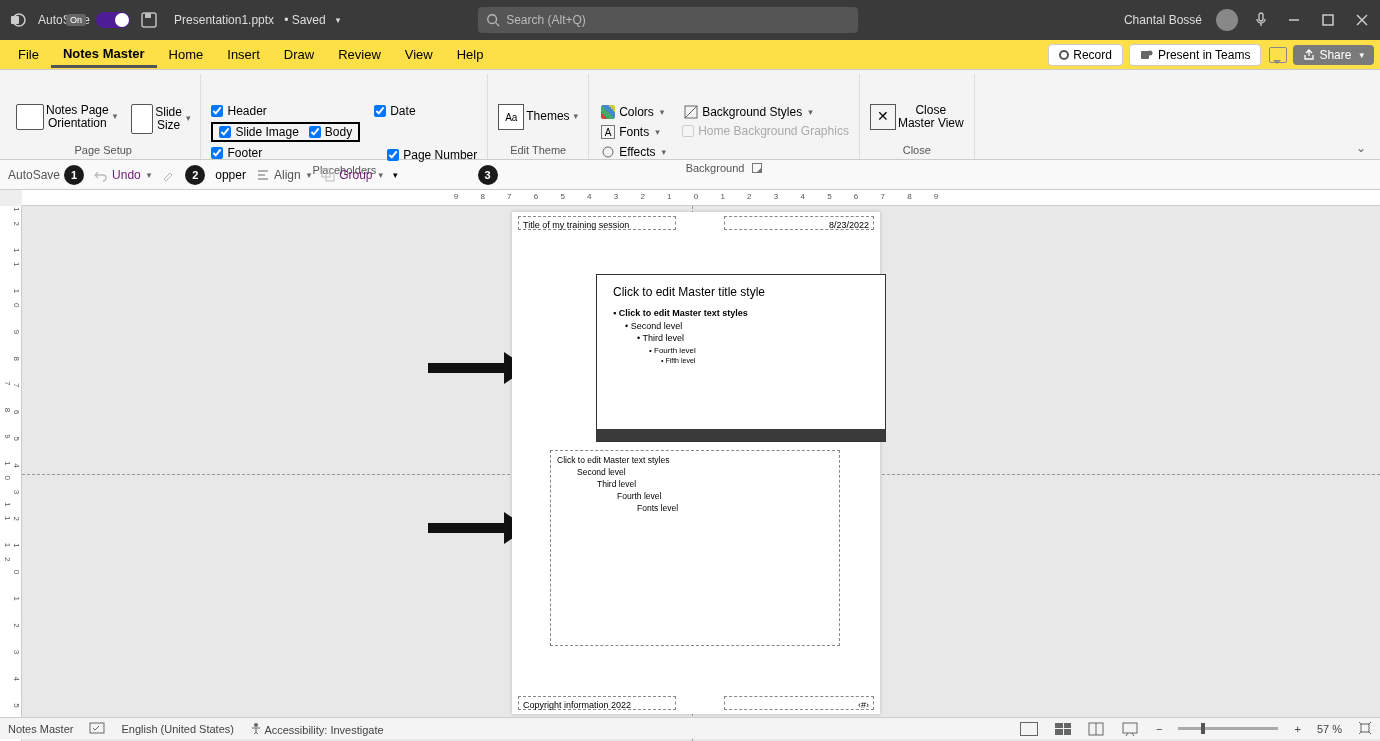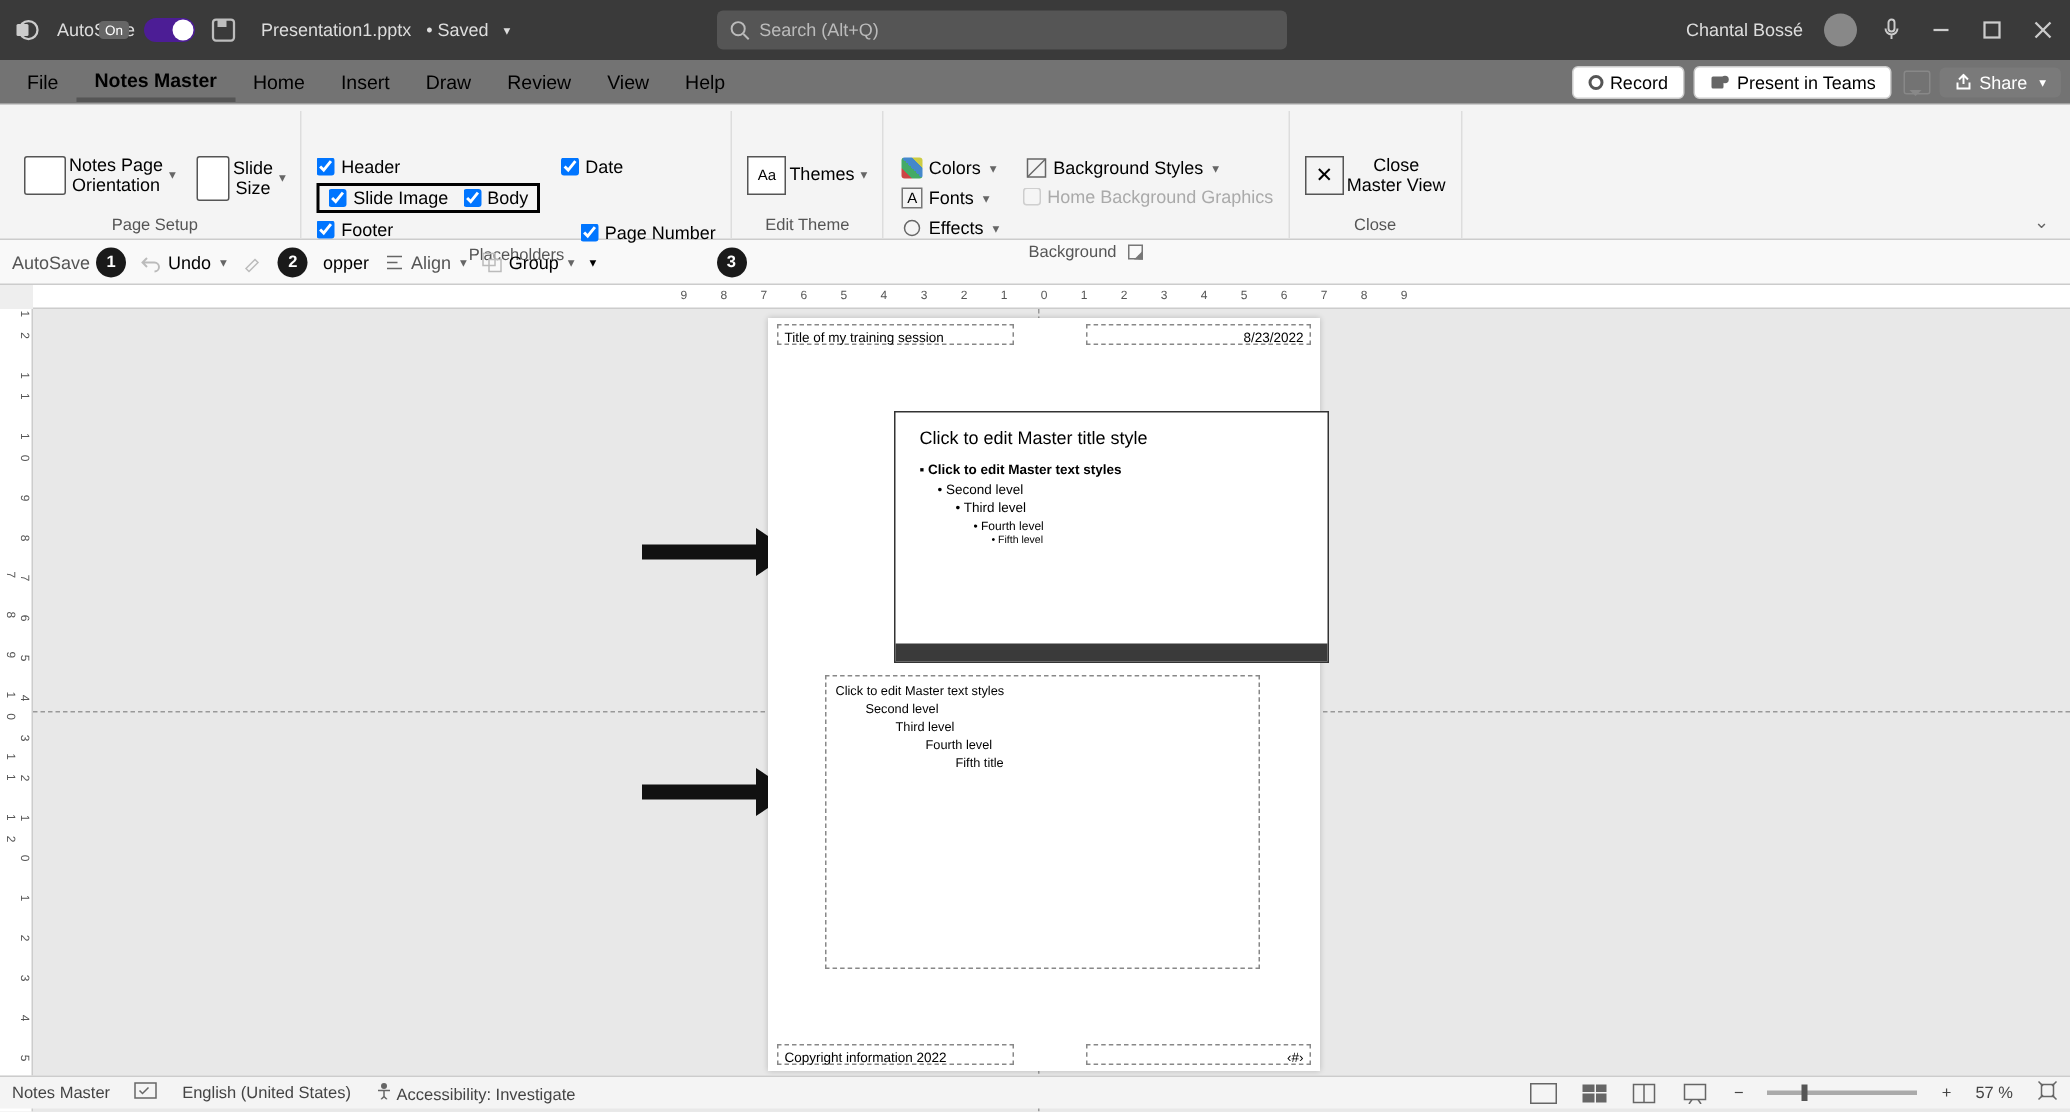--- a/index.html
+++ b/index.html
@@ -13,21 +13,21 @@
 .toggle::after { content: ""; position: absolute; right: 1px; top: 1px; width: 14px; height: 14px; border-radius: 50%; background: #fff; }
 .toggle-label { background: #666; color: #fff; font-size: 9px; padding: 1px 4px; border-radius: 3px; margin-left: -30px; z-index: 2; position: relative; }
 .save-icon { width: 18px; height: 18px; opacity: 0.9; }
 .filename { margin-left: 6px; }
 .searchbox { flex: 0 0 380px; margin-left: auto; margin-right: auto; background: #555; border-radius: 4px; height: 26px; display: flex; align-items: center; padding: 0 8px; color: #bbb; gap: 6px; }
 .titlebar-right { margin-left: auto; display: flex; align-items: center; gap: 14px; }
 .avatar { width: 22px; height: 22px; border-radius: 50%; background: #888; }
 .win-btn { width: 20px; height: 20px; display: flex; align-items: center; justify-content: center; color: #ddd; }
 
 
-.tabs-row { height: 30px; background: #737373; display: flex; align-items: center; padding: 0 6px; border-bottom: 1px solid #ccc; font-size: 13px; gap: 0; }
+.tabs-row { height: 30px; background: #fde047; display: flex; align-items: center; padding: 0 6px; border-bottom: 1px solid #ccc; font-size: 13px; gap: 0; }
 .tab { padding: 4px 12px; cursor: pointer; }
 .tab.active { font-weight: 600; border-bottom: 3px solid #555; }
 .tabs-spacer { flex: 1; }
 .action-btn { display: flex; align-items: center; gap: 4px; padding: 3px 10px; border: 1px solid #ccc; border-radius: 4px; margin-left: 6px; font-size: 12px; background: #fff; }
 .action-btn.share { background: #7a7a7a; color: #fff; border: none; }
 .action-btn .rec-dot { width: 10px; height: 10px; border-radius: 50%; border: 2px solid #555; display: inline-block; }
 .comment-icon { width: 18px; height: 16px; border: 1.5px solid #888; border-radius: 2px; margin-left: 8px; position: relative; }
 .comment-icon::after { content:""; position: absolute; border: 4px solid transparent; border-top-color: #888; bottom: -6px; left: 3px; }
 
 
@@ -49,21 +49,21 @@
 .chev::after { content: "▾"; font-size: 9px; color: #666; margin-left: 2px; }
 .disabled { color: #aaa; }
 .close-x { width: 26px; height: 26px; border: 1.5px solid #555; display: flex; align-items: center; justify-content: center; font-size: 14px; }
 .ribbon-collapse { margin-left: auto; align-self: flex-end; padding: 4px 8px; color: #666; }
 .launcher { width:10px; height:10px; border:1px solid #777; position:relative; margin-left:4px;}
 .launcher::after{content:""; position:absolute; right:-1px; bottom:-1px; border:3px solid transparent; border-right-color:#777; border-bottom-color:#777;}
 
 
 .qat-row { height: 30px; background: #f9f9f9; border-bottom: 1px solid #ccc; display: flex; align-items: center; padding: 0 8px; gap: 10px; font-size: 12px; }
 .qat-item { display: flex; align-items: center; gap: 4px; color: #555; }
-.qat-item.dis { color: #000000; }
+.qat-item.dis { color: #701a75; }
 .num-badge { width: 20px; height: 20px; border-radius: 50%; background: #1a1a1a; color: #fff; display: flex; align-items: center; justify-content: center; font-size: 11px; font-weight: bold; }
 
 
 .workspace { position: relative; height: 556px; background: #eee; overflow: hidden; }
 .ruler-h { position: absolute; top: 0; left: 22px; right: 0; height: 16px; background: #fff; border-bottom: 1px solid #ccc; font-size: 8px; color: #555; text-align: center; letter-spacing: 10px; padding-top: 2px; overflow: hidden; }
 .ruler-v { position: absolute; top: 16px; left: 0; bottom: 0; width: 22px; background: #fff; border-right: 1px solid #ccc; font-size: 8px; color: #555; writing-mode: vertical-rl; text-align: center; letter-spacing: 10px; padding-left: 6px; overflow: hidden; }
 .canvas-area { position: absolute; top: 16px; left: 22px; right: 0; bottom: 0; background: #e8e8e8; }
 
 
 .notes-page { position: absolute; left: 490px; top: 6px; width: 368px; height: 502px; background: #fff; box-shadow: 0 0 4px rgba(0,0,0,0.2); }
@@ -366,21 +366,21 @@
           <div style="padding-left:48px;font-size:7px;">• Fifth level</div>
         </div>
         <div class="bar"></div>
       </div>
 
       <div class="body-ph">
         <div>Click to edit Master text styles</div>
         <div style="padding-left:20px;">Second level</div>
         <div style="padding-left:40px;">Third level</div>
         <div style="padding-left:60px;">Fourth level</div>
-        <div style="padding-left:80px;">Fifth title</div>
+        <div style="padding-left:80px;">Fonts level</div>
       </div>
 
       <div class="ph footer">Copyright information 2022</div>
       <div class="ph num">‹#›</div>
     </div>
   </div>
 </div>
 
 <div class="statusbar">
   <span>Notes Master</span>

